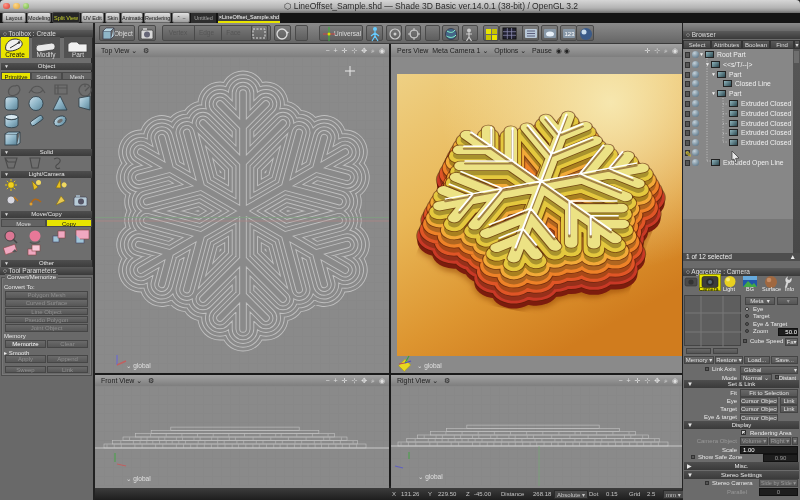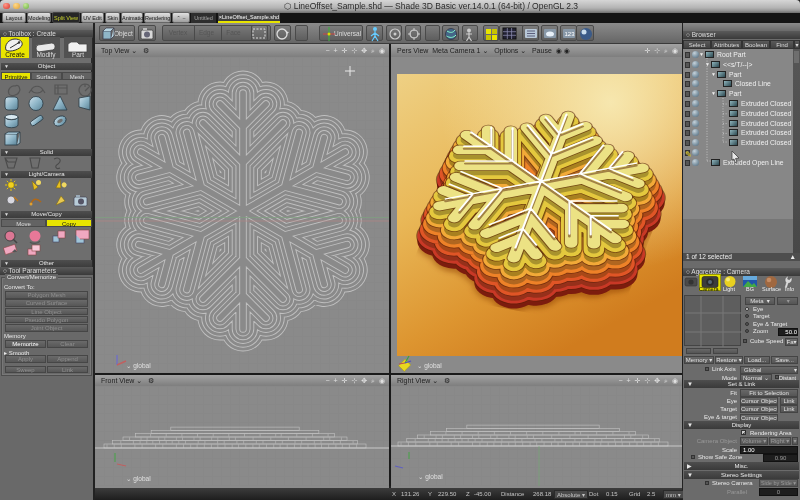--- a/index.html
+++ b/index.html
@@ -50,21 +50,21 @@
 .rfield{background:#1e1e1e;color:#fff;font-size:6px;border:1px solid #111;line-height:6.5px;}
 .dis2{color:#999!important;}
 </style></head>
 <body>
 <div id="app">
 
   <div id="titlebar" class="abs">
     <div class="abs tl" style="left:3px;background:radial-gradient(circle at 35% 30%,#ff9a8a,#d8342a);"></div>
     <div class="abs tl" style="left:13px;background:radial-gradient(circle at 35% 30%,#ffd98a,#dfa033);"></div>
     <div class="abs tl" style="left:22.5px;background:radial-gradient(circle at 35% 30%,#c8e89a,#68b03f);"></div>
-    <div id="title" class="abs">⬡ LineOffset_Sample.shd — Shade 3D Basic ver.14.0.1 (64-bit) / OpenGL 2.3</div>
+    <div id="title" class="abs">⬡ LineOffset_Sample.shd — Shade 3D Basic ver.14.0.1 (38-bit) / OpenGL 3.2</div>
   </div>
 
   <div id="tabrow" class="abs">
     <div class="abs wtab" style="left:2px;width:24px;">Layout</div>
     <div class="abs wtab" style="left:27px;width:24px;">Modeling</div>
     <div class="abs wtab sel" style="left:52px;width:28px;">Split View</div>
     <div class="abs wtab" style="left:81px;width:23px;">UV Edit</div>
     <div class="abs wtab" style="left:105px;width:15px;">Skin</div>
     <div class="abs wtab" style="left:121px;width:22px;">Animation</div>
     <div class="abs wtab" style="left:144px;width:27px;">Rendering</div>

